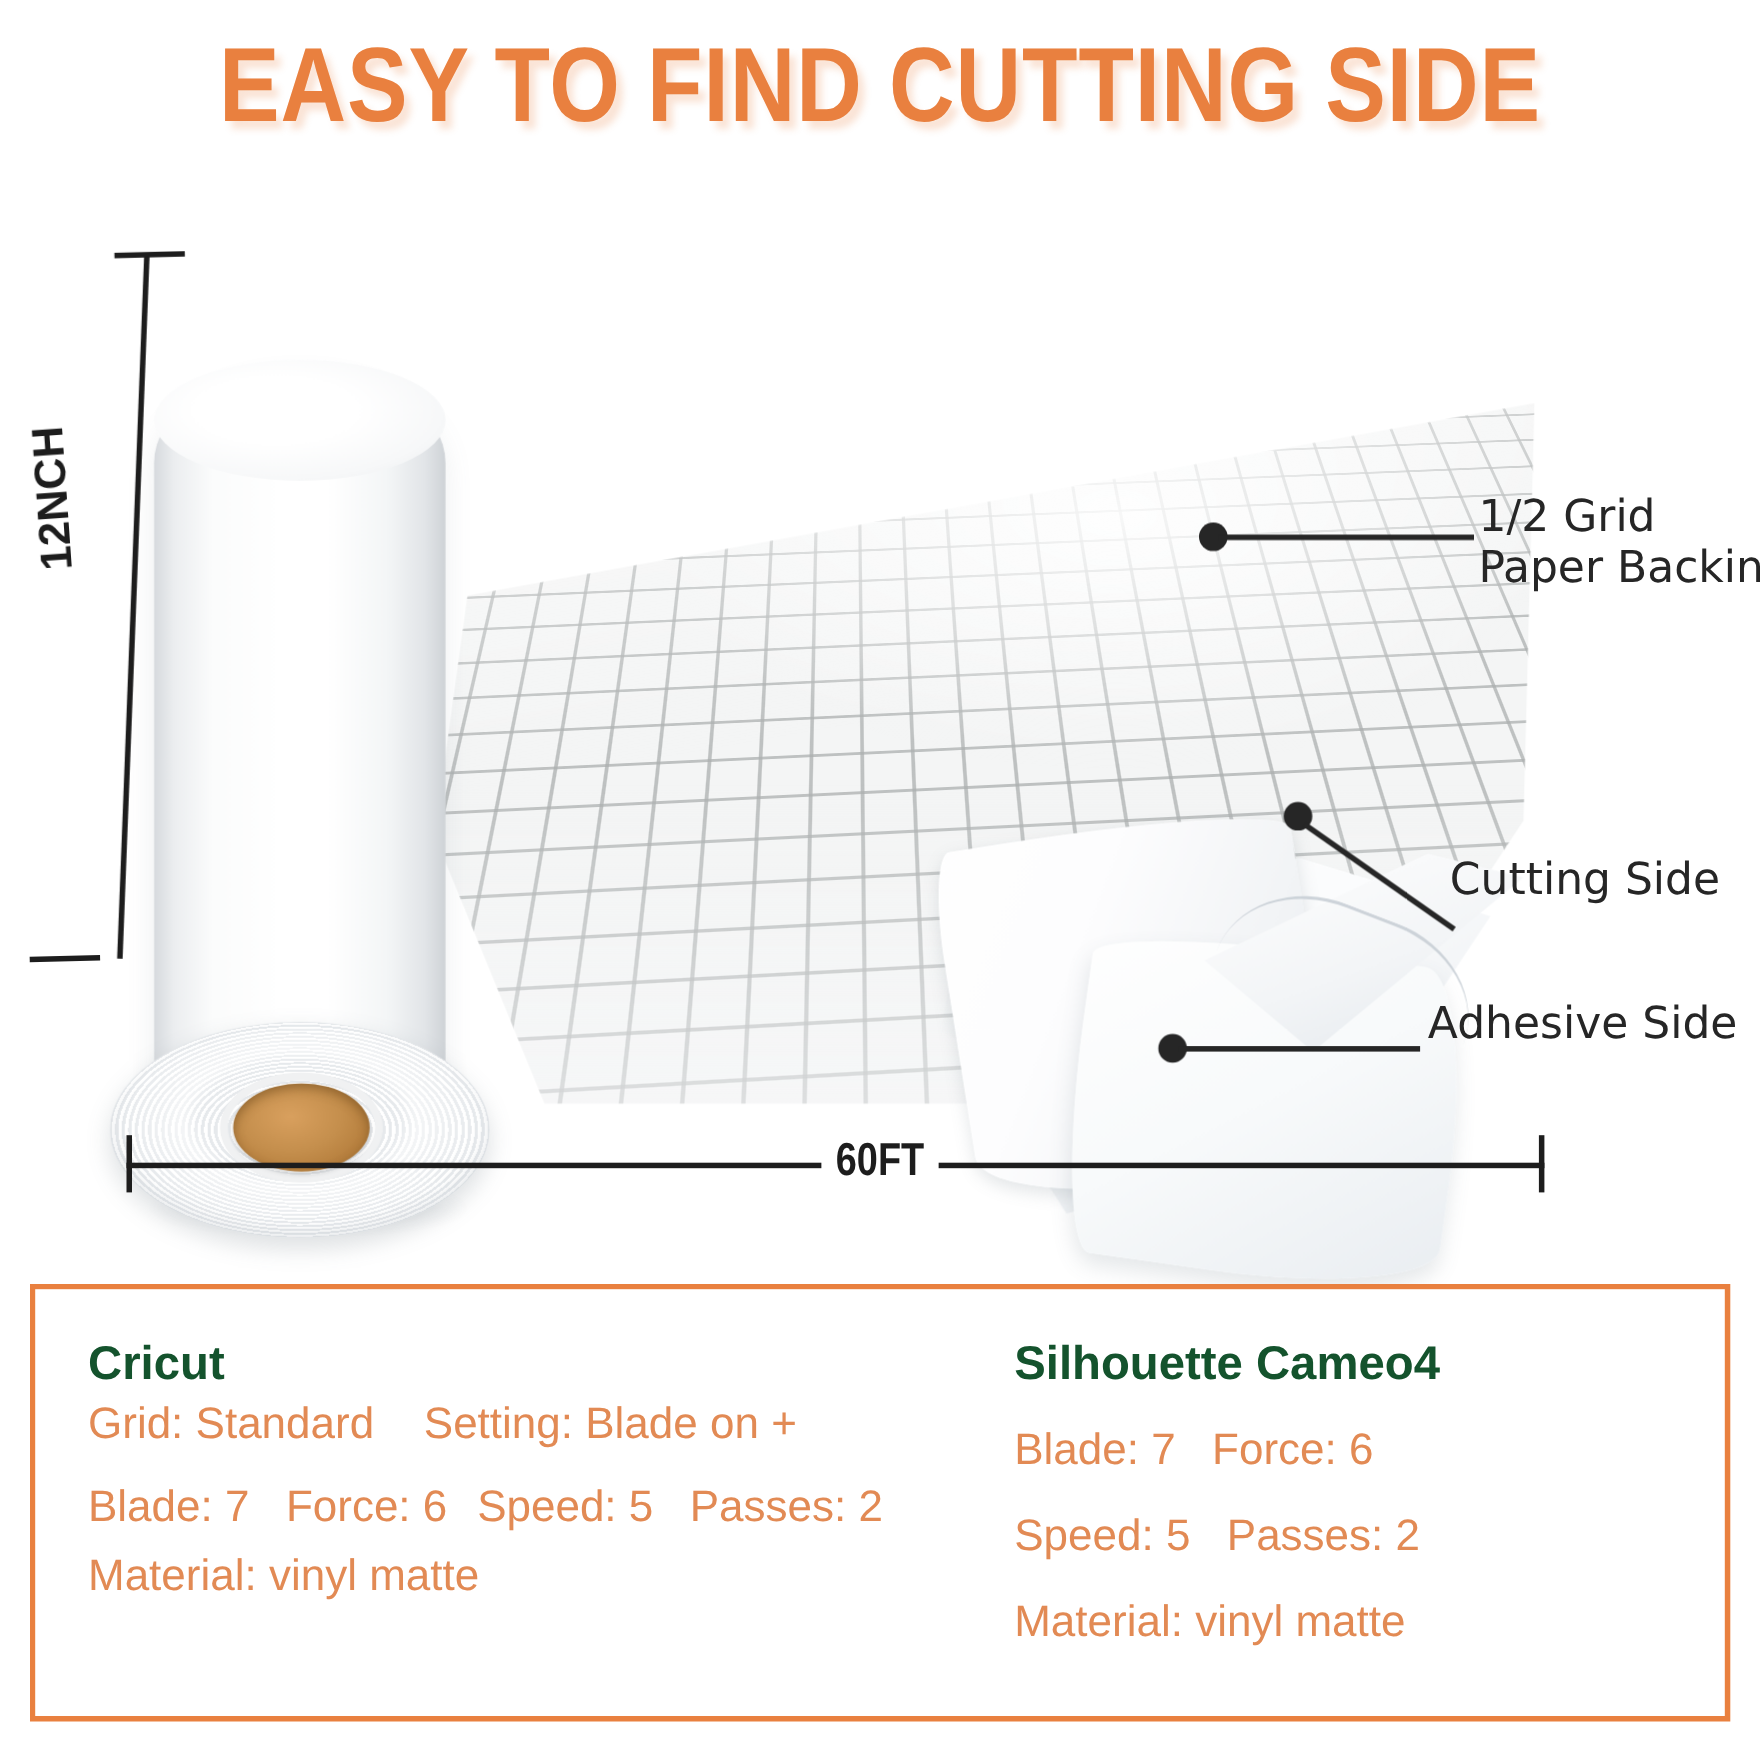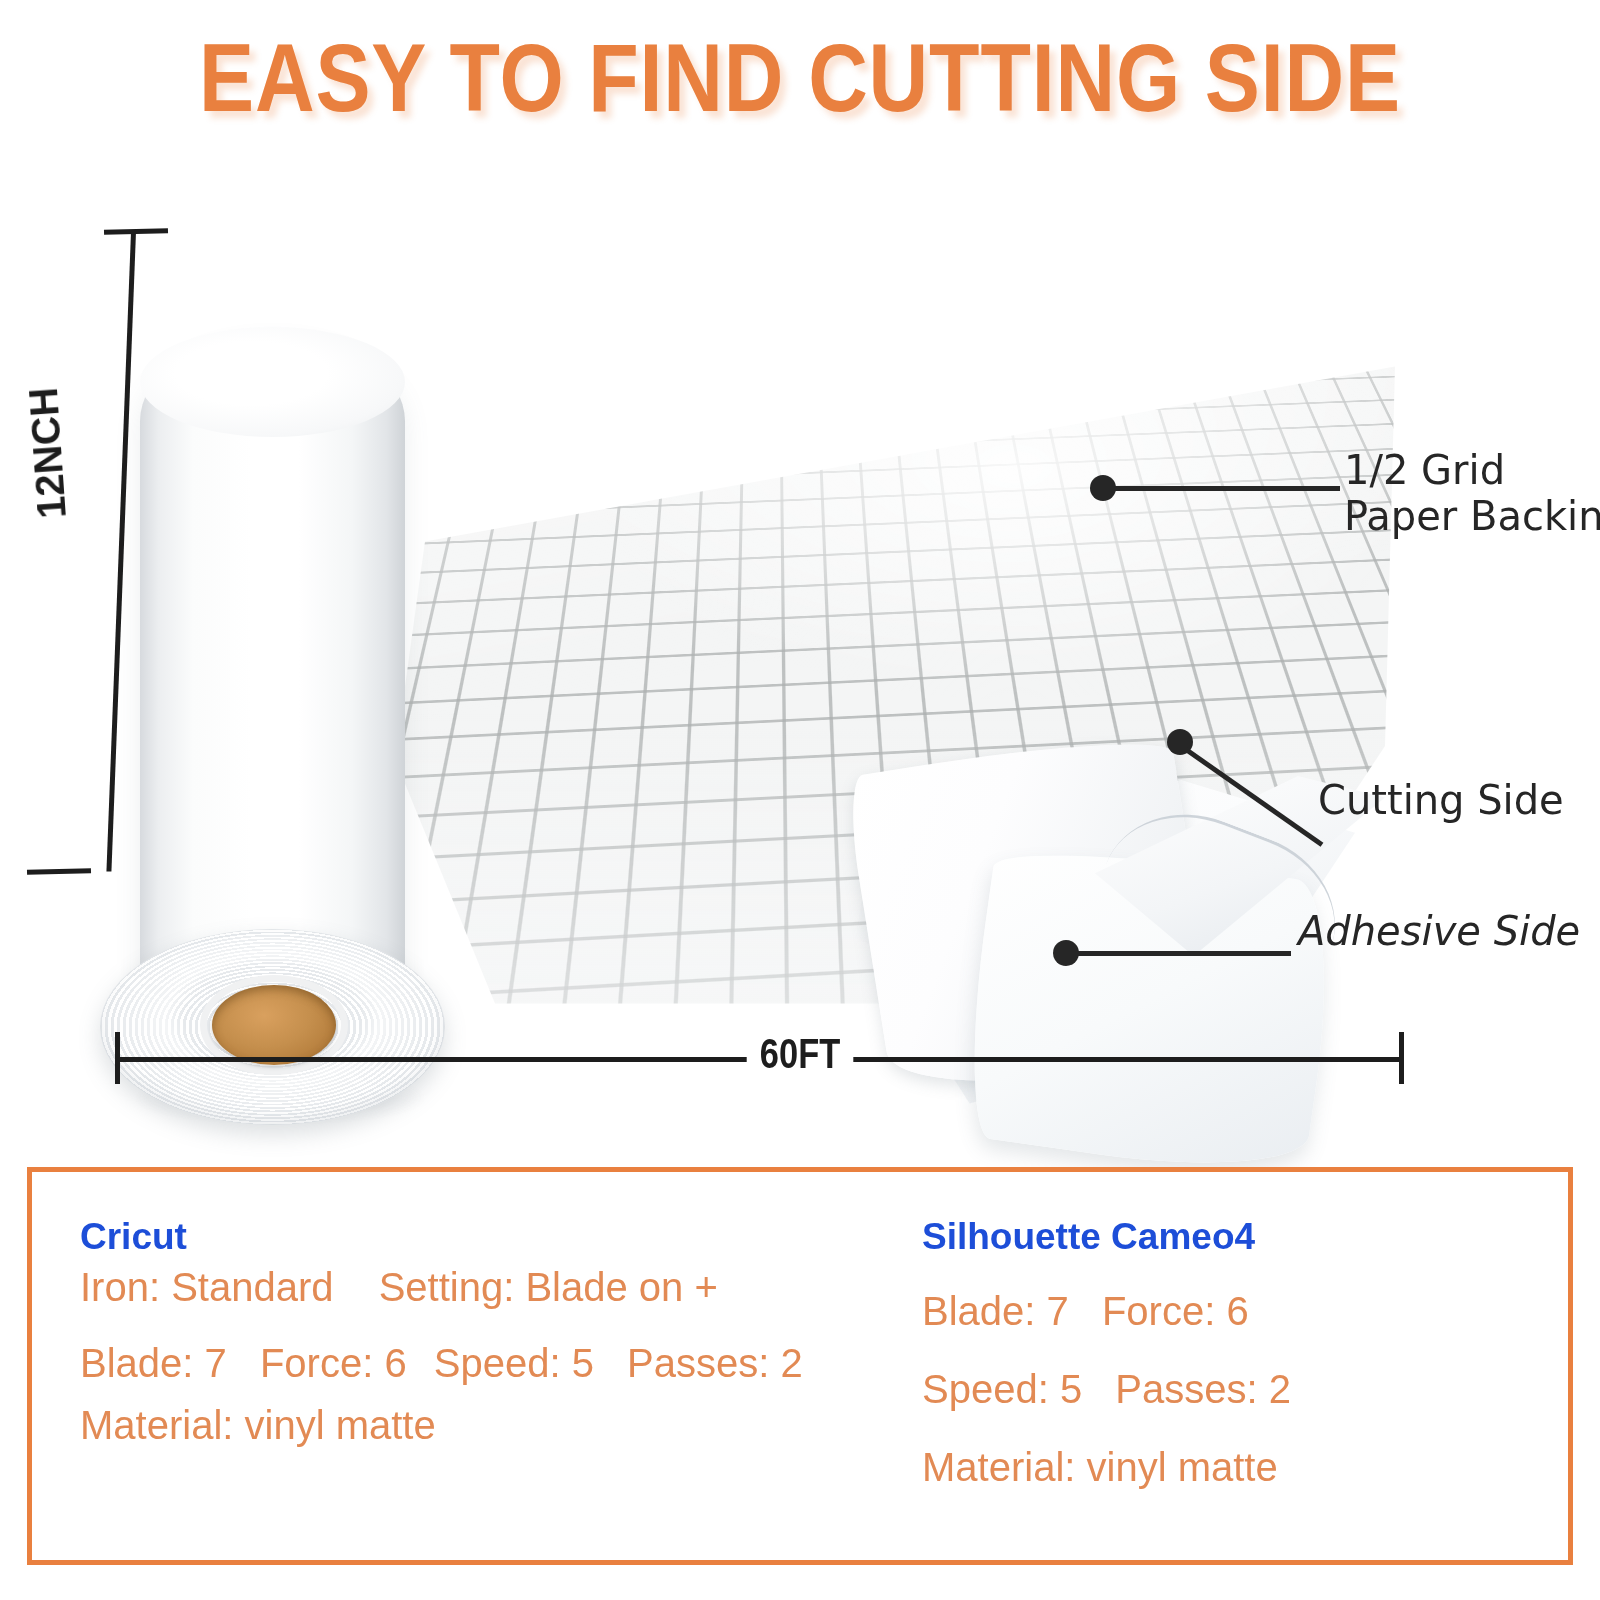--- a/index.html
+++ b/index.html
@@ -306,22 +306,22 @@
   .spec-col {
     position: absolute;
     top: 44px;
   }
   #spec-col-left  { left: 48px;  width: 790px; }
   #spec-col-right { left: 890px; width: 620px; }
 
   .spec-head {
     font-family: "Liberation Sans Narrow", "Liberation Sans", sans-serif;
     font-weight: bold;
-    font-size: 37px;
-    color: #1d4ed8;
+    font-size: 43px;
+    color: #14532d;
     letter-spacing: 0px;
     white-space: nowrap;
     line-height: 1.12;
   }
   .spec-line {
     font-family: "Liberation Sans Narrow", "Liberation Sans", sans-serif;
     font-size: 40px;
     color: #e28a54;
     white-space: nowrap;
     line-height: 1.2;
@@ -389,31 +389,31 @@
   </div>
 
   <div class="callout-dot" style="left:1167px; top:729px;"></div>
   <div class="callout-line" style="left:1186px; top:747px; width:166px; transform:rotate(35deg);"></div>
   <div class="callout-text" style="left:1318px; top:777px;">
     <div>Cutting Side</div>
   </div>
 
   <div class="callout-dot" style="left:1053px; top:940px;"></div>
   <div class="callout-line" style="left:1071px; top:951px; width:220px;"></div>
-  <div class="callout-text" style="left:1298px; top:908px;font-style:italic;">
+  <div class="callout-text" style="left:1298px; top:908px;">
     <div>Adhesive Side</div>
   </div>
 
   <div id="spec-panel">
 
     <div class="spec-col" id="spec-col-left">
       <div class="spec-head">Cricut</div>
       <div class="gap-6"></div>
       <div class="spec-line">
-        <span class="spec-kv">Iron: Standard</span>
+        <span class="spec-kv">Grid: Standard</span>
         <span class="spec-kv kv-sp-1">Setting: Blade on +</span>
       </div>
       <div class="gap-22"></div>
       <div class="gap-6"></div>
       <div class="spec-line">
         <span class="spec-kv">Blade: 7</span>
         <span class="spec-kv kv-sp-2">Force: 6</span>
         <span class="spec-kv kv-sp-3">Speed: 5</span>
         <span class="spec-kv kv-sp-2">Passes: 2</span>
       </div>

